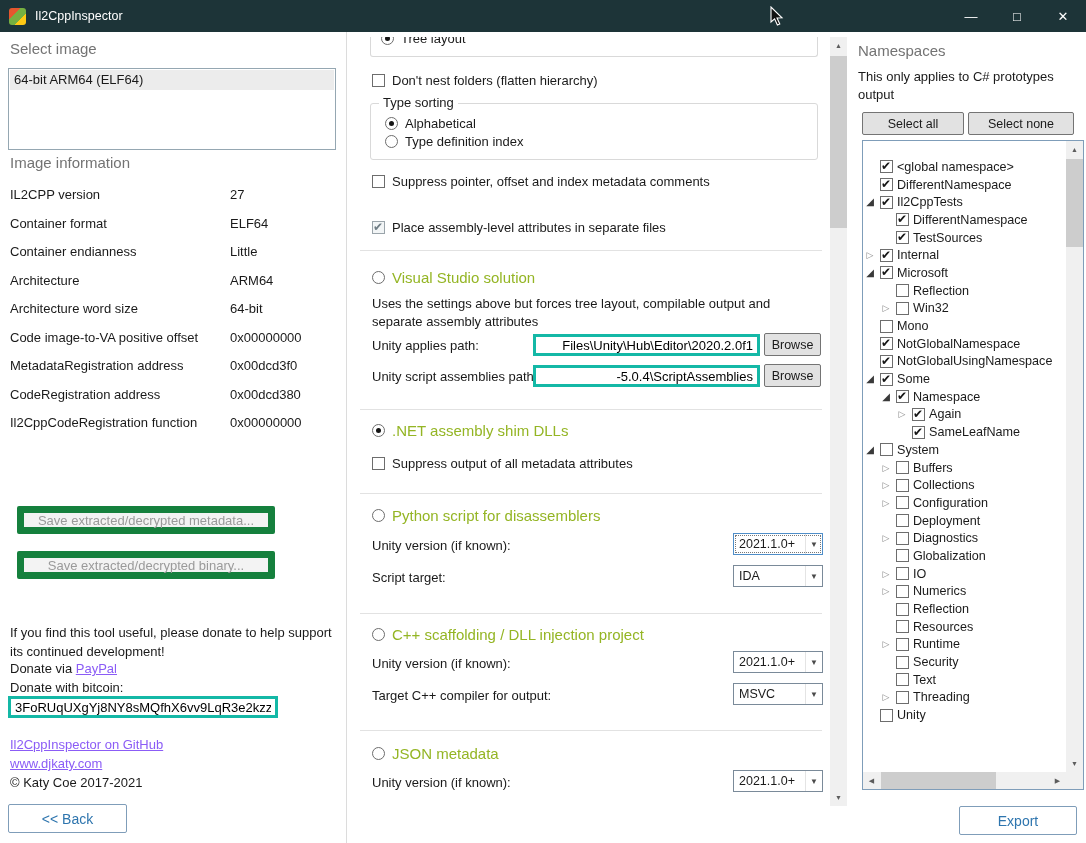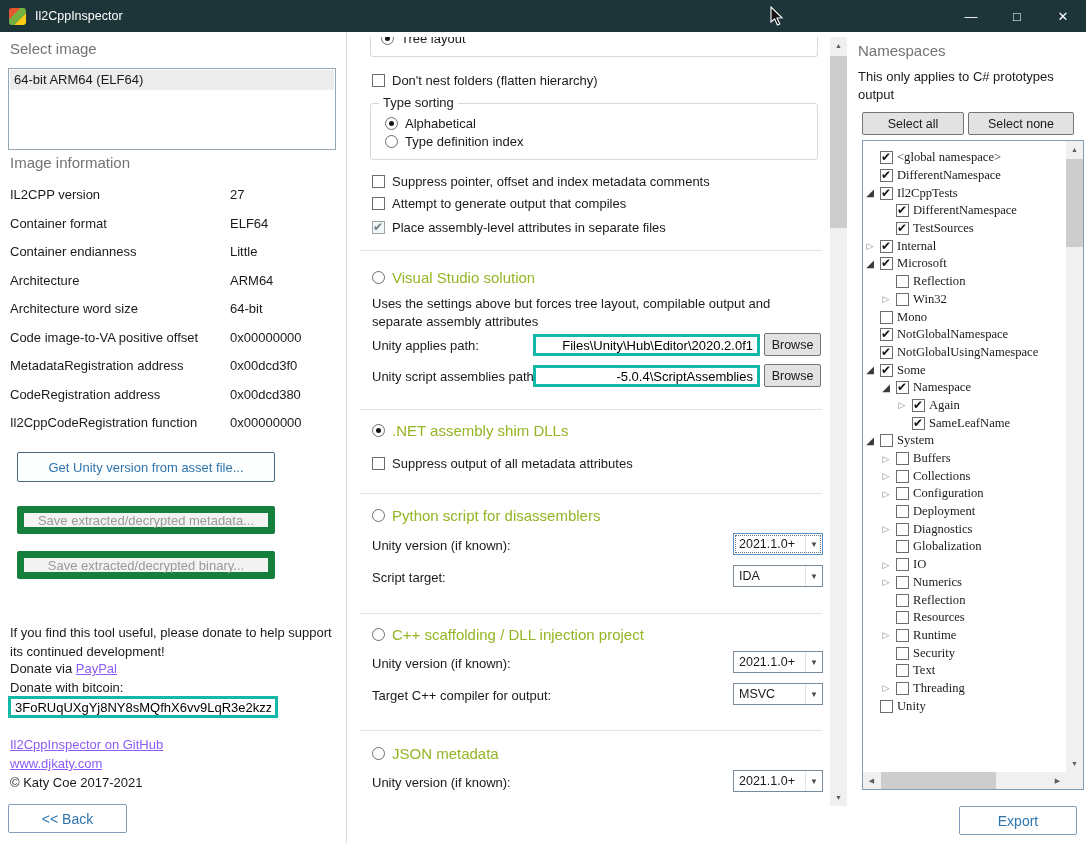--- a/index.html
+++ b/index.html
@@ -60,21 +60,21 @@
 
   
   .sbv{position:absolute;width:17px;background:#f0f0f0;}
   .sbh{position:absolute;height:17px;background:#f0f0f0;}
   .sb-btn{position:absolute;width:17px;height:17px;display:flex;align-items:center;justify-content:center;color:#5c5c5c;font-size:7px;background:#f0f0f0;}
   .sb-thumb{position:absolute;background:#cdcdcd;}
 
   
   .btn-std{position:absolute;height:23px;}
   .tree-box{position:absolute;left:7px;top:108px;width:222px;height:650px;border:1px solid #7f9db9;background:#fff;}
-  #namespace-tree{position:absolute;left:1px;top:1px;right:18px;bottom:18px;overflow:hidden;padding-top:7px;background:#fff;font-family:Liberation Serif, serif;}
+  #namespace-tree{position:absolute;left:1px;top:1px;right:18px;bottom:18px;overflow:hidden;padding-top:16px;background:#fff;}
   .tree-row{display:flex;align-items:center;height:17.7px;font-size:12.6px;gap:4px;}
   .expander{width:12px;text-align:center;flex:none;font-size:9px;color:#8a8a8a;line-height:12px;}
   .expander.expanded{color:#3a3a3a;font-size:10px;}
   .tree-label{white-space:nowrap;}
   .corner{position:absolute;right:0;bottom:0;width:17px;height:17px;background:#f0f0f0;}
 </style>
 </head>
 <body>
 
 <div class="titlebar">
@@ -131,21 +131,20 @@
         <div class="info-row">
           <div class="info-label">CodeRegistration address</div>
           <div class="info-value">0x00dcd380</div>
         </div>
         <div class="info-row">
           <div class="info-label">Il2CppCodeRegistration function</div>
           <div class="info-value">0x00000000</div>
         </div>
       </div>
 
-    <button class="btn-accent" style="top:420px;height:30px;">Get Unity version from asset file...</button>
     <button class="btn-disabled" style="top:474px;height:28px;">Save extracted/decrypted metadata...</button>
     <button class="btn-disabled" style="top:519px;height:28px;">Save extracted/decrypted binary...</button>
 
     <p class="donate-msg">If you find this tool useful, please donate to help support its continued development!</p>
     <div class="flabel" style="left:10px;top:629px;"><span>Donate via </span><span class="link">PayPal</span></div>
     <div class="flabel" style="left:10px;top:648px;">Donate with bitcoin:</div>
     <input class="textfield" style="position: absolute; left: 8px; top: 664px; width: 270px;" value="3FoRUqUXgYj8NY8sMQfhX6vv9LqR3e2kzz">
 
     <div class="flabel link" style="left:10px;top:705px;">Il2CppInspector on GitHub</div>
     <div class="flabel link" style="left:10px;top:724px;">www.djkaty.com</div>
@@ -176,24 +175,20 @@
       </div>
       <div class="ctl-row" style="left:14px;top:30px;">
         <span class="radio"></span>
         <span>Type definition index</span>
       </div>
     </div>
 
     <div class="ctl-row" style="left:14px;top:137px;">
       <span class="cb"></span>
       <span>Suppress pointer, offset and index metadata comments</span>
-    </div>
-    <div class="ctl-row" style="left:14px;top:159px;">
-      <span class="cb"></span>
-      <span>Attempt to generate output that compiles</span>
     </div>
     <div class="ctl-row" style="left:14px;top:183px;">
       <span class="cb on dim"></span>
       <span>Place assembly-level attributes in separate files</span>
     </div>
 
     <div class="hr" style="top:213px;"></div>
 
     <div class="ctl-row" style="left:14px;top:232px;">
       <span class="radio"></span>

